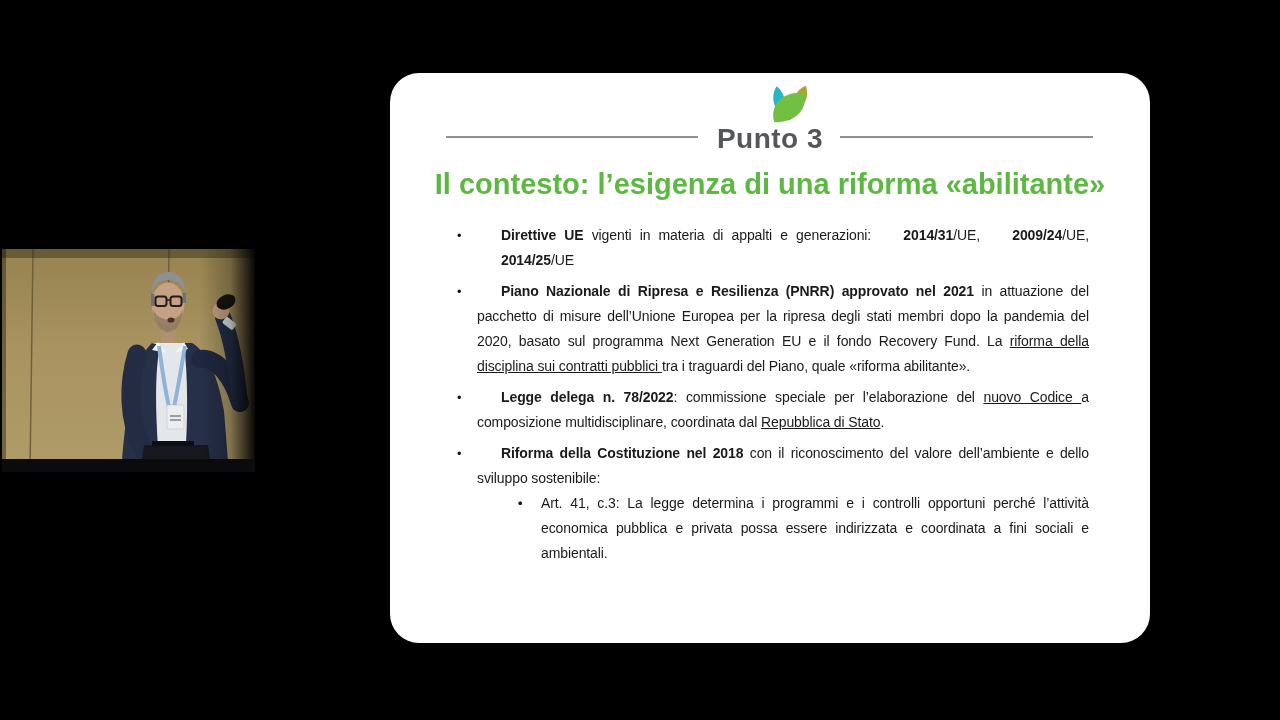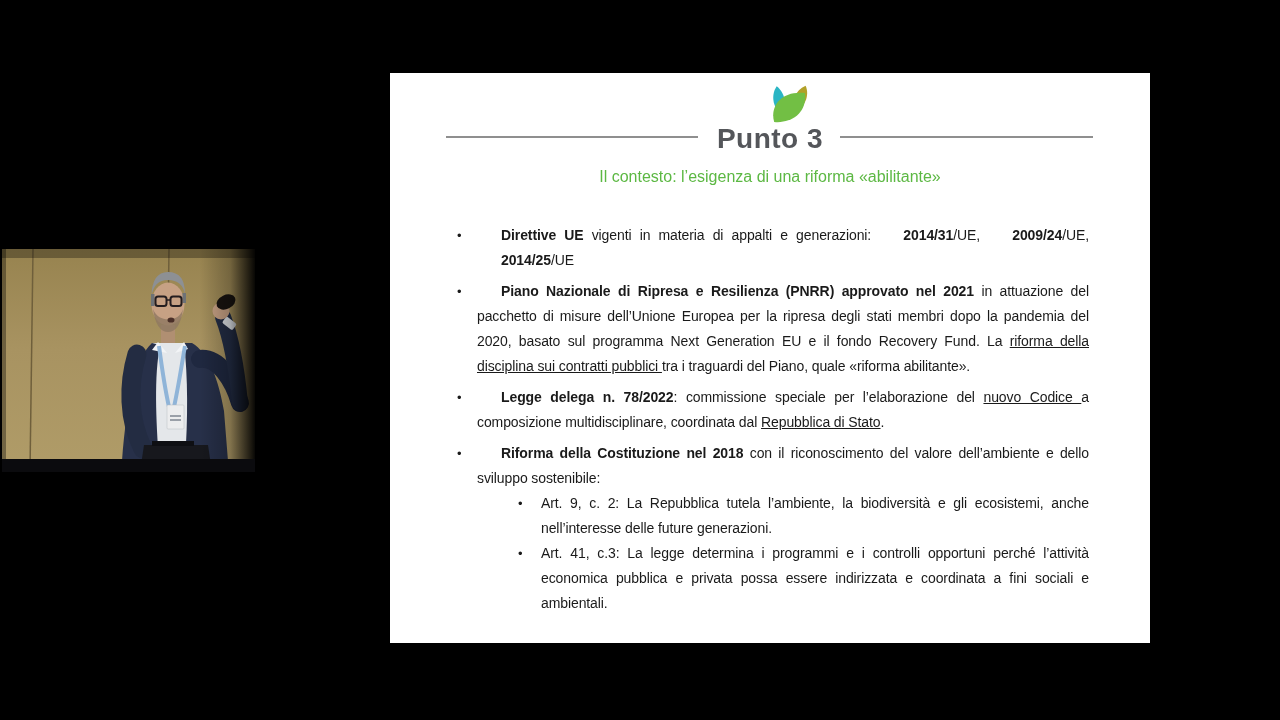--- a/index.html
+++ b/index.html
@@ -7,35 +7,35 @@
   body { font-family:"Liberation Sans", sans-serif; position:relative; }
 
   .frame { position:absolute; inset:0; background:var(--frame-bg, #000); }
 
   
   .presenter { position:absolute; left:2px; top:249px; width:253px; height:223px; overflow:hidden; }
   .presenter svg { display:block; width:100%; height:100%; }
 
   
   .slide { position:absolute; left:390px; top:73px; width:760px; height:570px;
-           background:var(--slide-bg, #fff); }
+           background:var(--slide-bg, #fff);border-radius:29px; }
 
   .rule { position:absolute; top:63px; height:2px; background:var(--rule-gray, #8f8f8f); }
   .rule-left  { left:56px;  width:252px; }
   .rule-right { left:450px; width:253px; }
 
   .leaf-wrap { position:absolute; left:378px; top:11px; width:44px; height:39px; }
   .leaf-wrap svg { display:block; width:100%; height:100%; }
 
   .logo-text { position:absolute; top:50px; left:0; right:0; text-align:center;
                font-size:28px; font-weight:bold; letter-spacing:0.5px;
                color:var(--logo-text, #54565a); }
 
   .title { position:absolute; top:95px; left:0; right:0; text-align:center;
-           font-size:16px; font-weight:normal; color:var(--title-green, #5cb843); }
+           font-size:29px; font-weight:bold; color:var(--title-green, #5cb843); }
 
   .bullets { position:absolute; left:65px; top:150px; width:634px;
              font-size:14px; line-height:25px; letter-spacing:-0.1px;
              color:var(--body-text, #1a1a1a); }
   .bullet { position:relative; padding-left:22px; text-align:justify; }
   .bullet.level1 { margin-top:6px; }
   .bullet.level1:first-child { margin-top:0; }
   .bullet.level2 { margin-left:61px; padding-left:25px; margin-top:0; }
   .bullet .dot { position:absolute; left:2px; top:0; font-size:13px; }
   .b { font-weight:bold;padding-left:24px; }
@@ -131,18 +131,18 @@
 
     <div class="logo-text">Punto 3</div>
 
     <div class="title">Il contesto: l’esigenza di una riforma «abilitante»</div>
 
     <div class="bullets">
         <div class="bullet level1"><span class="dot">•</span><span><span class="b">Direttive UE </span><span>vigenti in materia di appalti e generazioni: </span><span class="b">2014/31</span><span>/UE, </span><span class="b">2009/24</span><span>/UE,  </span><span class="b">2014/25</span><span>/UE</span></span></div>
         <div class="bullet level1"><span class="dot">•</span><span><span class="b">Piano Nazionale di Ripresa e Resilienza (PNRR) approvato nel 2021 </span><span>in attuazione del pacchetto di misure dell’Unione Europea per la ripresa degli stati membri dopo  la pandemia del 2020, basato sul programma Next Generation EU e il  fondo  Recovery Fund. La </span><span class="u">riforma della disciplina sui contratti pubblici </span><span>tra i traguardi del Piano, quale «riforma abilitante».</span></span></div>
         <div class="bullet level1"><span class="dot">•</span><span><span class="b">Legge delega n. 78/2022</span><span>: commissione speciale per l’elaborazione del </span><span class="u">nuovo Codice </span><span>a composizione multidisciplinare, coordinata dal </span><span class="u">Repubblica di Stato</span><span>.</span></span></div>
         <div class="bullet level1"><span class="dot">•</span><span><span class="b"> Riforma della Costituzione nel 2018 </span><span>con il riconoscimento del valore dell’ambiente e  dello sviluppo sostenibile:</span></span></div>
-        <div class="bullet level2"><span class="dot">•</span><span><span>Art. 9, c. 2: La Repubblica tutela l’ambiente, la biodiversità e gli ecosistemi, anche nell’interesse delle future generazioni.</span></span></div>
+        <div class="bullet level2"><span class="dot">•</span></div>
         <div class="bullet level2"><span class="dot">•</span><span><span>Art. 41, c.3:  La legge determina i programmi e i controlli opportuni perché l’attività economica pubblica e privata possa essere indirizzata e coordinata a fini sociali e ambientali.</span></span></div>
       </div>
   </div>
 
 </div>
 
 </body></html>

